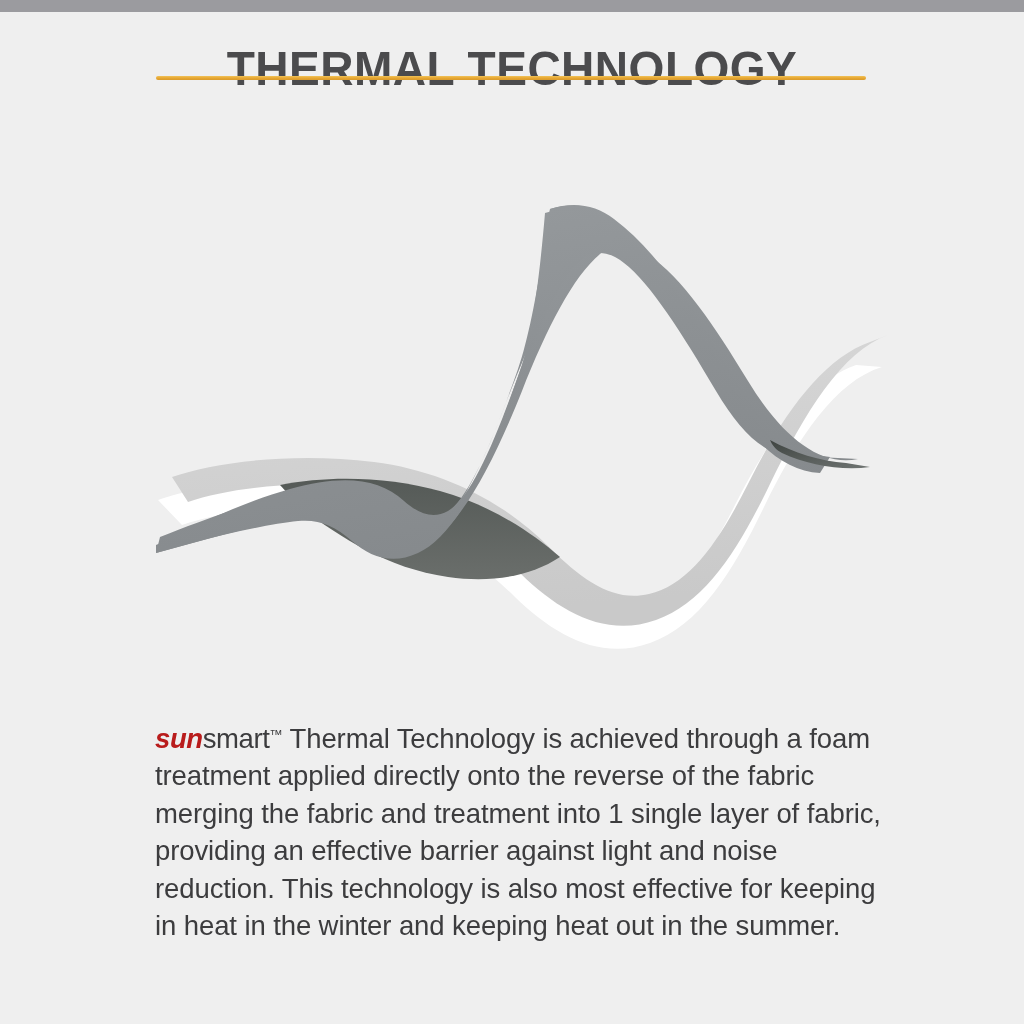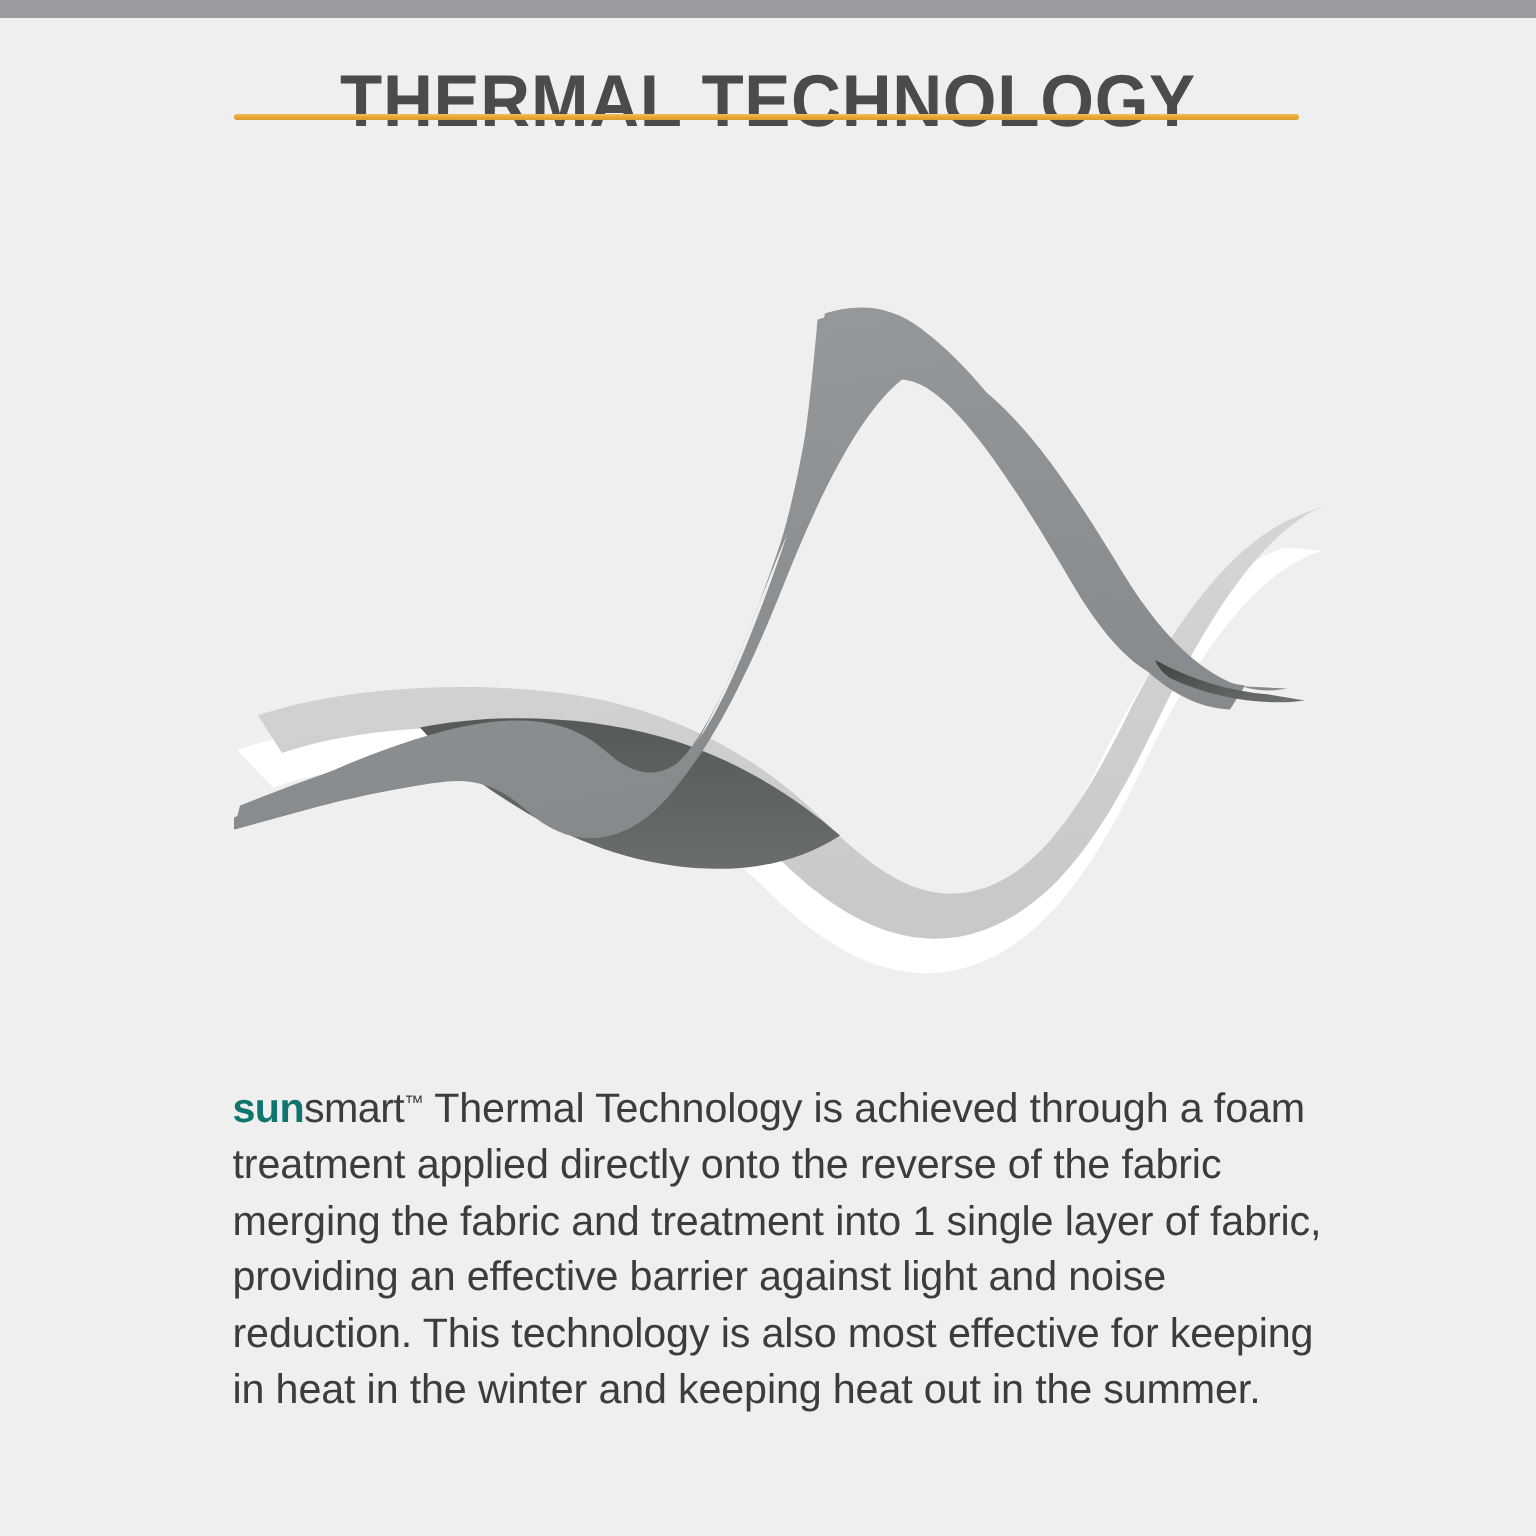--- a/index.html
+++ b/index.html
@@ -84,23 +84,24 @@
     left: 155px;
     width: 730px;
     font-family: "Liberation Sans", sans-serif;
     font-size: 27.5px;
     line-height: 37.5px;
     color: #3c3c3e;
     letter-spacing: -0.1px;
   }
 
   .brand-sun {
-    color: #0f766e;
+    color: #b91c1c;
     font-weight: bold;
     letter-spacing: -0.4px;
+    font-style: italic;
   }
   .brand-smart {
     color: #3c3c3e;
     font-weight: normal;
     letter-spacing: -0.4px;
   }
   .brand-tm {
     font-size: 13px;
     vertical-align: 9px;
     color: #3c3c3e;

